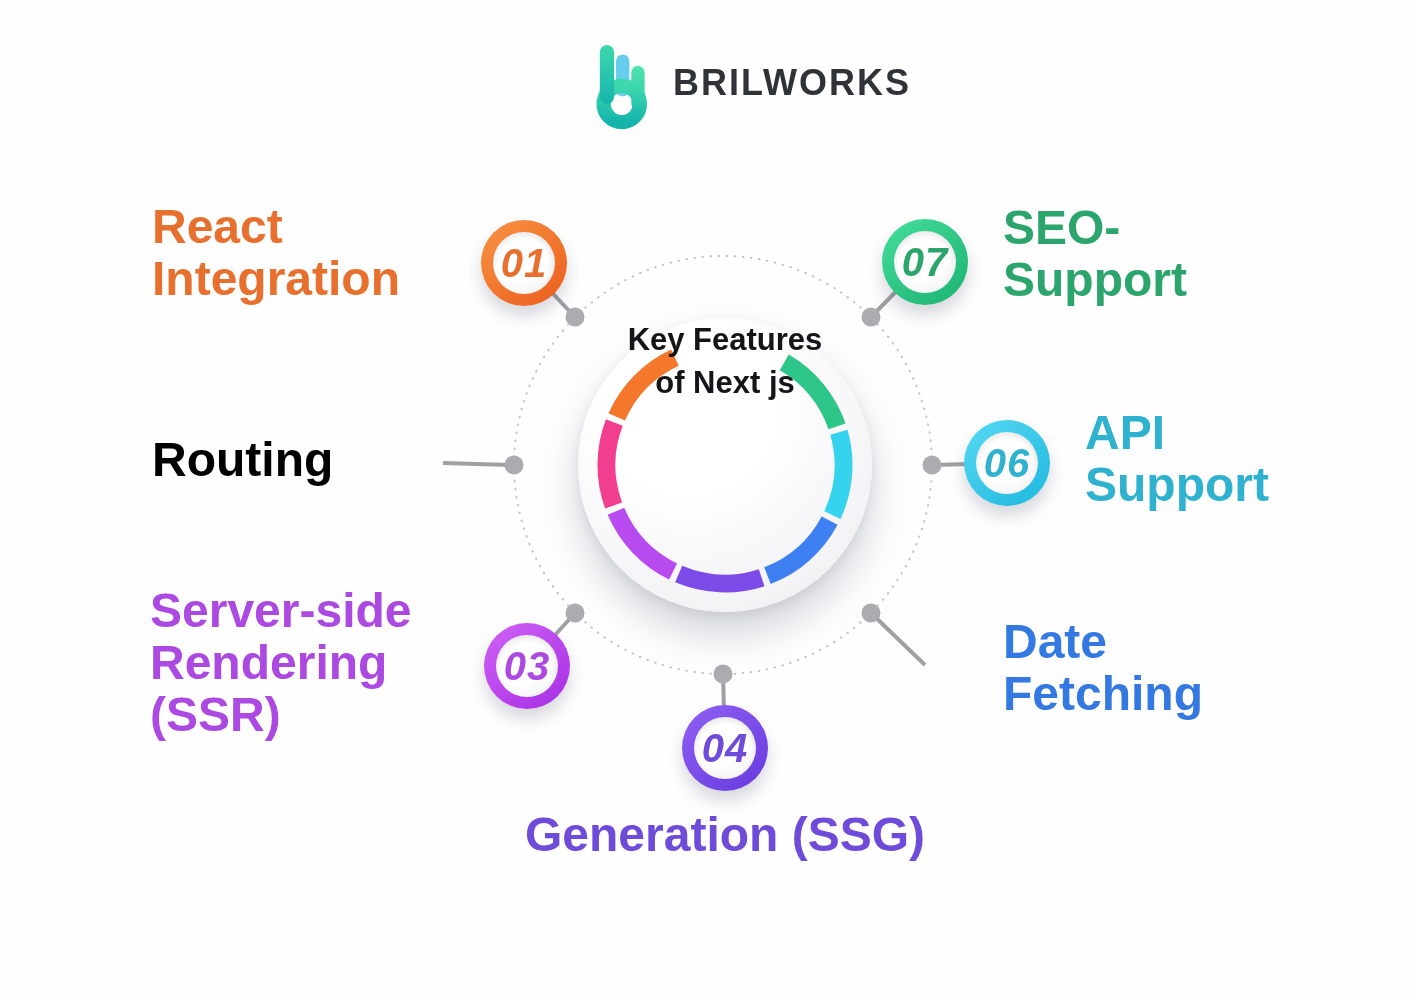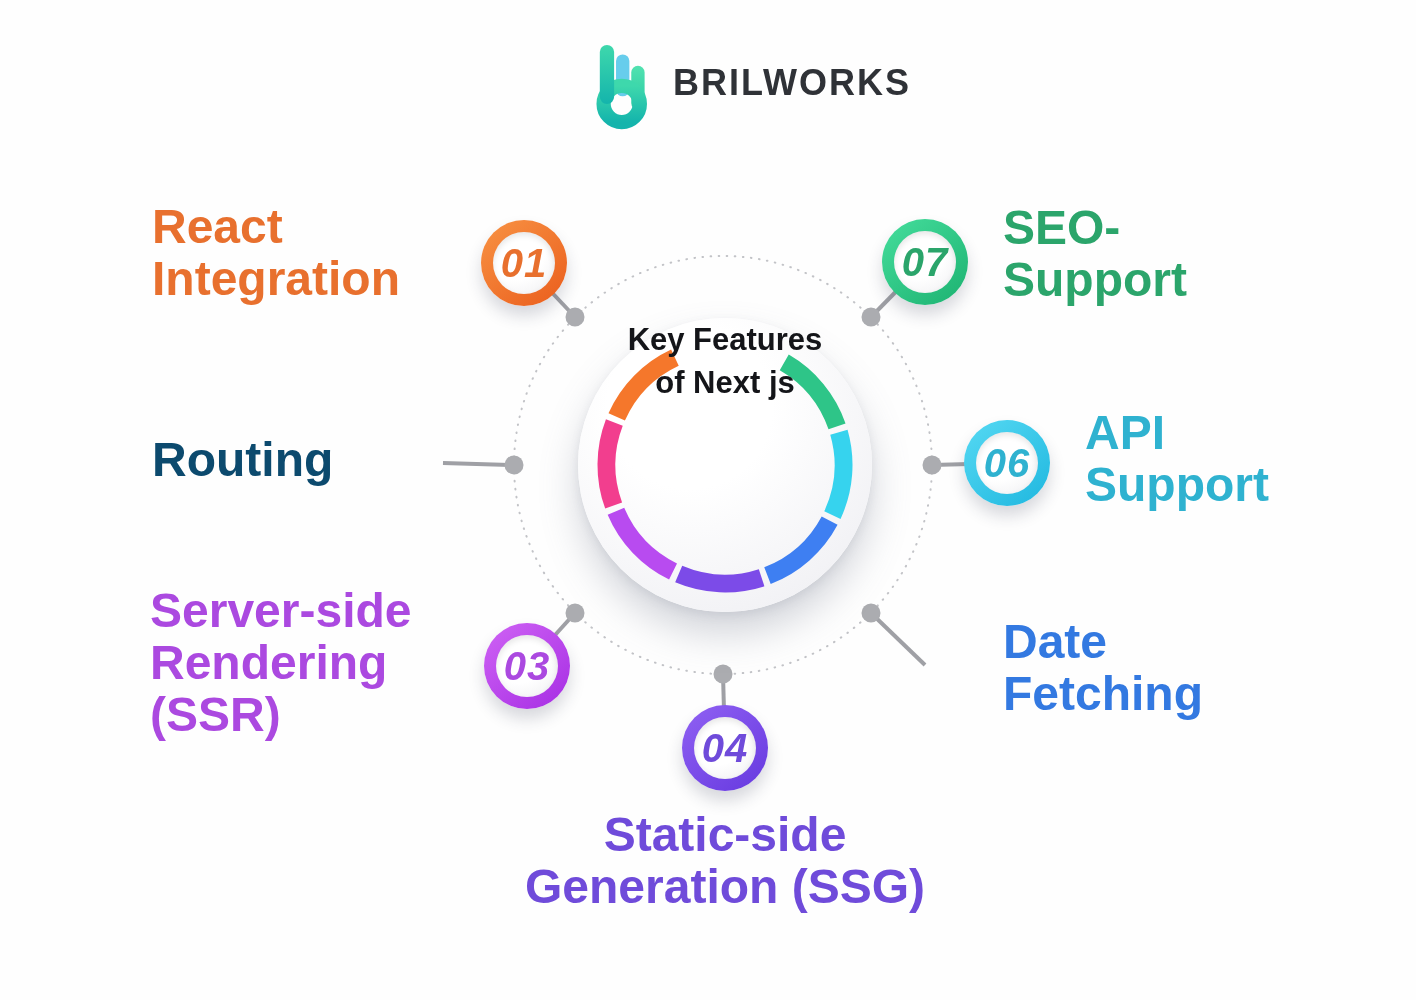--- a/index.html
+++ b/index.html
@@ -162,30 +162,29 @@
   <div class="badge badge-6" style="background: linear-gradient(140deg, rgb(63, 215, 150) 15%, rgb(34, 184, 119) 85%); text-align: right;">
     <div class="badge-inner">
       <span class="badge-num" style="color: rgb(43, 165, 107);">07</span>
     </div>
   </div>
 
   <div class="label label-0" style="color: rgb(232, 112, 46);">
     <span class="ln">React</span>
     <span class="ln">Integration</span>
   </div>
-  <div class="label label-1" style="color: #0c4a6e; text-align: center;">
+  <div class="label label-1" style="color: #000000; text-align: center;">
     <span class="ln">Routing</span>
   </div>
   <div class="label label-2" style="color: rgb(171, 73, 224);">
     <span class="ln">Server-side</span>
     <span class="ln">Rendering</span>
     <span class="ln">(SSR)</span>
   </div>
   <div class="label label-3" style="color: rgb(111, 75, 218);">
-    <span class="ln">Static-side</span>
     <span class="ln">Generation (SSG)</span>
   </div>
   <div class="label label-4" style="color: rgb(51, 121, 225);">
     <span class="ln">Date</span>
     <span class="ln">Fetching</span>
   </div>
   <div class="label label-5" style="color: rgb(47, 178, 208);">
     <span class="ln">API</span>
     <span class="ln">Support</span>
   </div>

